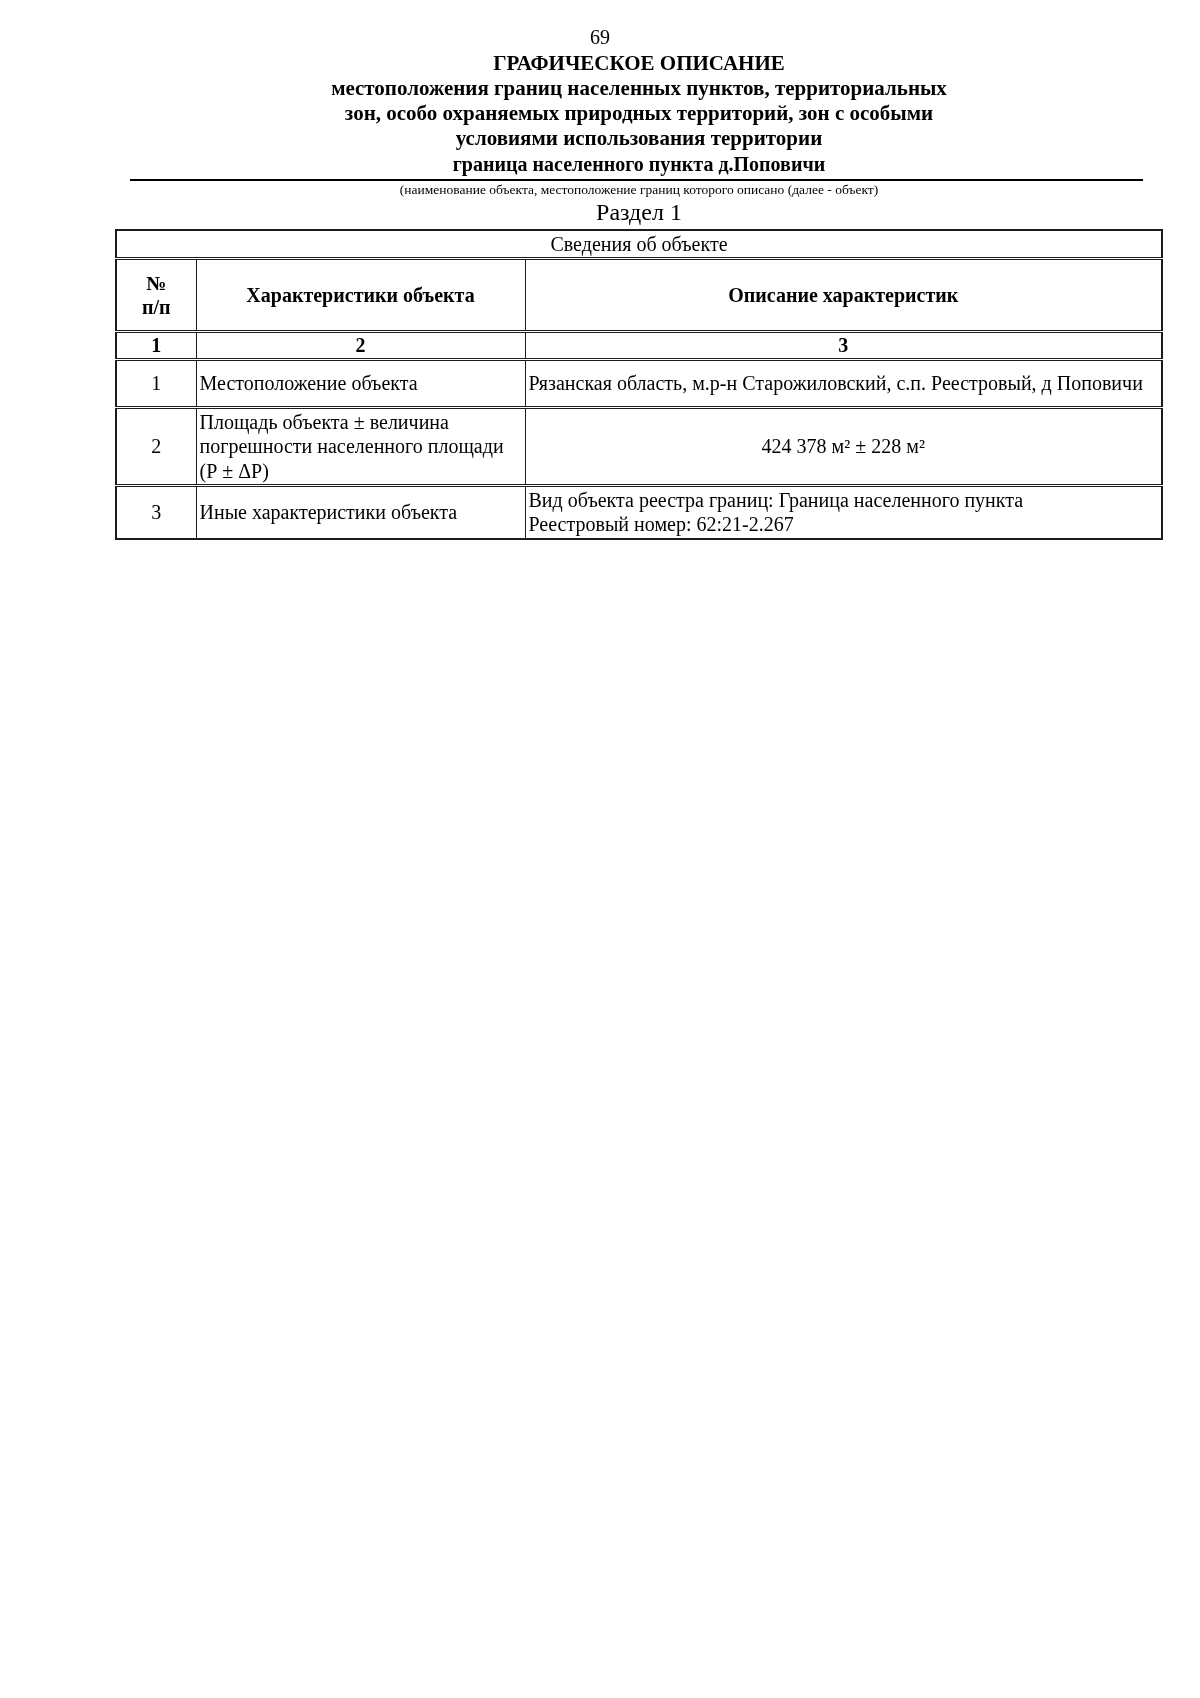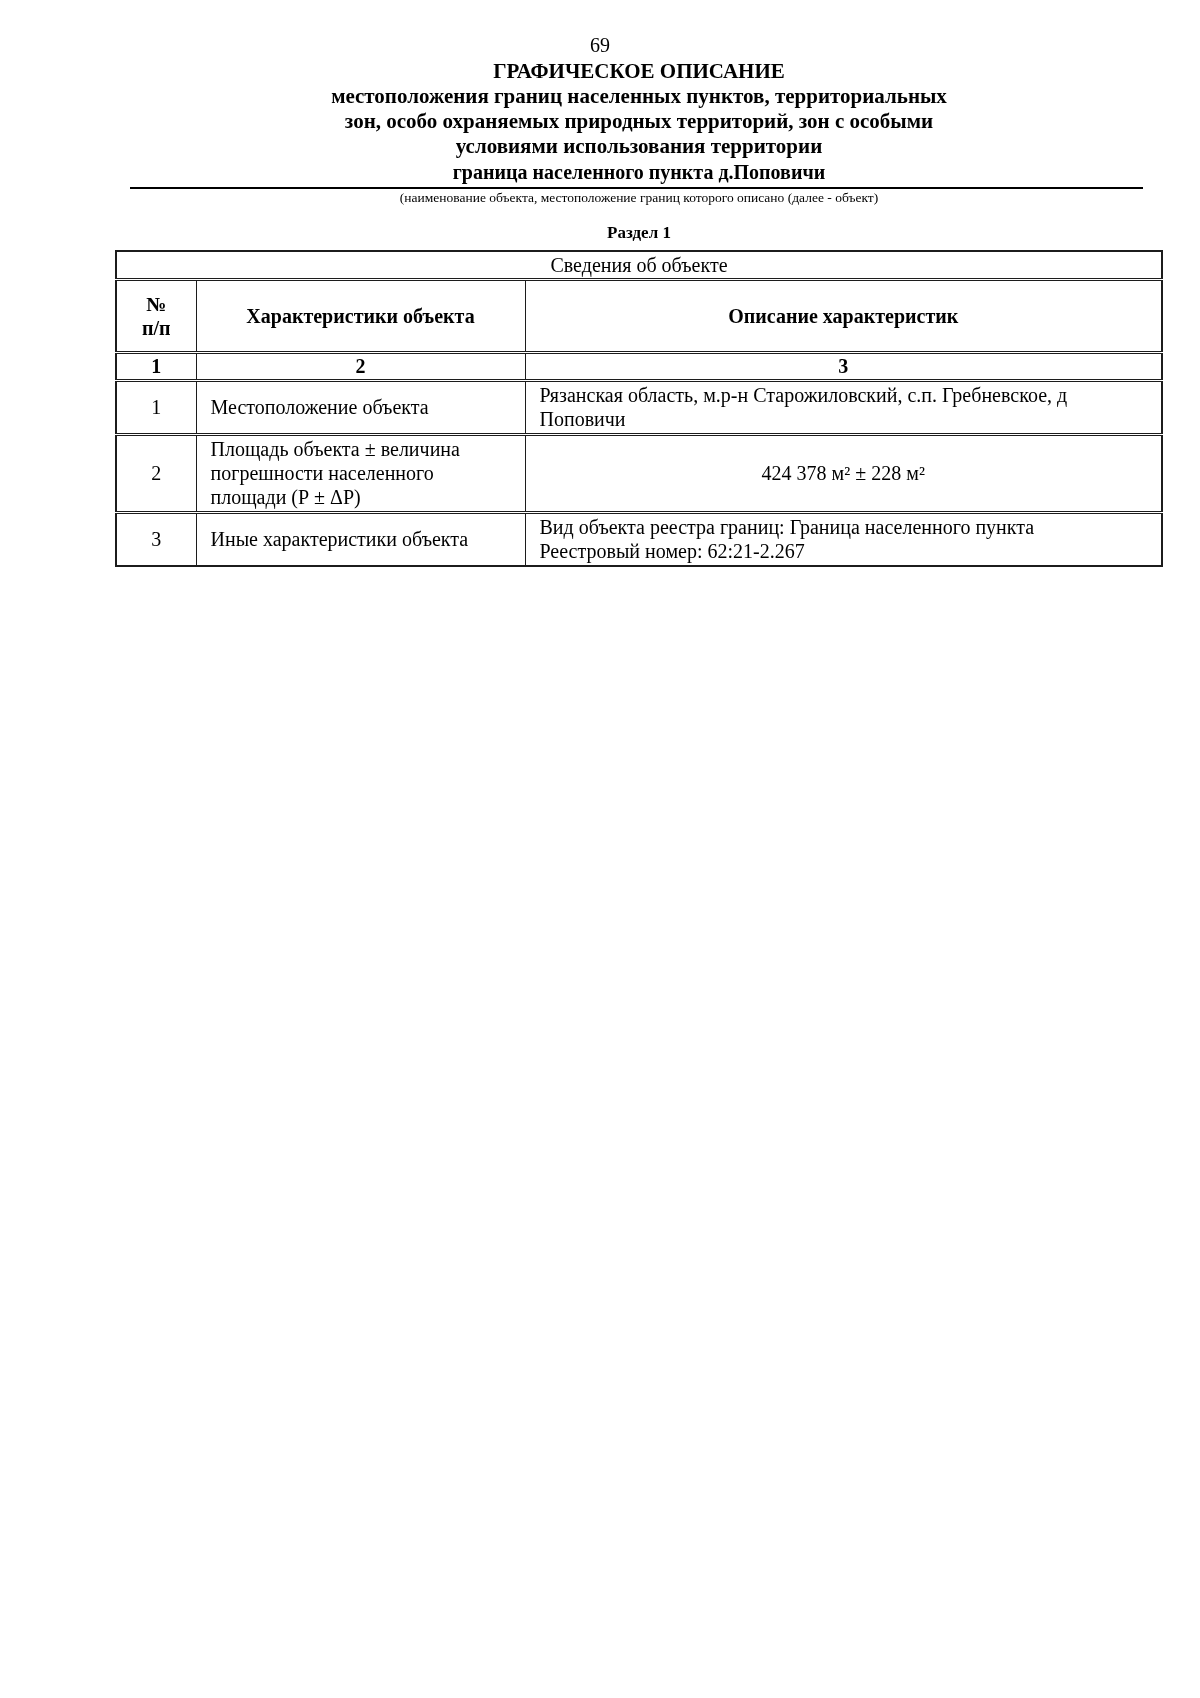--- a/index.html
+++ b/index.html
@@ -9,21 +9,21 @@
   body {
     width: 1200px;
     height: 1698px;
     background: #ffffff;
     color: #000000;
     font-family: "Liberation Serif", "DejaVu Serif", serif;
     overflow: hidden;
   }
   .page-number {
     text-align: center;
-    padding-top: 34px;
+    padding-top: 26px;
     font-size: 20px;
     line-height: 22px;
   }
   .content {
     margin-left: 115px;
     width: 1048px;
   }
   .doc-header {
     text-align: center;
     font-weight: bold;
@@ -44,37 +44,37 @@
     margin: 3px 20px 0 15px;
   }
   .object-name-caption {
     text-align: center;
     font-size: 13.5px;
     line-height: 15px;
     margin-top: 1px;
   }
   .section-title {
     text-align: center;
-    font-weight: bold;
-    font-size: 17px;
+    font-weight: normal;
+    font-size: 24px;
     line-height: 22px;
-    margin-top: 17px;
+    margin-top: 4px;
   }
   table.info-table {
     border-collapse: collapse;
     width: 100%;
     margin-top: 6px;
     font-size: 20px;
     table-layout: fixed;
   }
   .info-table col.c-num  { width: 80px; }
   .info-table col.c-char { width: 329px; }
   .info-table td, .info-table th {
     border: 1px solid #1c1c1c;
-    padding: 1px 14px;
+    padding: 1px 3px;
     line-height: 1.22;
     font-weight: normal;
     vertical-align: middle;
   }
   .info-table { border: 2px solid #1c1c1c; }
   .info-table tr + tr > td, .info-table tr + tr > th {
     border-top: 3px double #1c1c1c;
   }
   .caption-cell {
     text-align: center;
@@ -152,21 +152,21 @@
       <th>Описание характеристик</th>
     </tr>
     <tr class="colnum-row">
       <td>1</td>
       <td>2</td>
       <td>3</td>
     </tr>
     <tr class="row-1">
       <td class="cell-num">1</td>
       <td class="cell-char">Местоположение объекта</td>
-      <td class="cell-desc">Рязанская область, м.р-н Старожиловский, с.п. Гребневское, д Поповичи</td>
+      <td class="cell-desc">Рязанская область, м.р-н Старожиловский, с.п. Реестровый, д Поповичи</td>
     </tr>
     <tr class="row-2">
       <td class="cell-num">2</td>
       <td class="cell-char">Площадь объекта ± величина погрешности населенного площади (Р ± ΔР)</td>
       <td class="cell-desc desc-center">424 378 м² ± 228 м²</td>
     </tr>
     <tr class="row-3">
       <td class="cell-num">3</td>
       <td class="cell-char">Иные характеристики объекта</td>
       <td class="cell-desc">Вид объекта реестра границ: Граница населенного пункта

